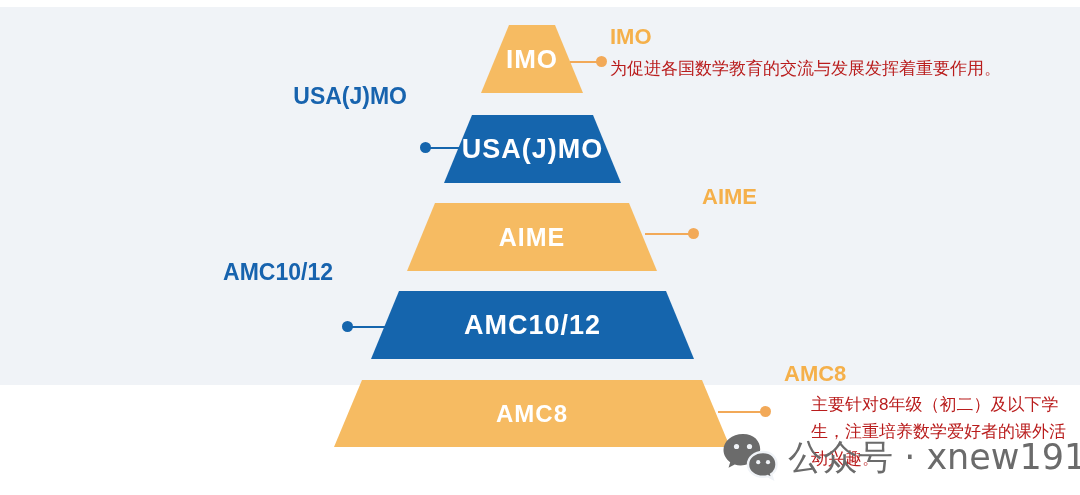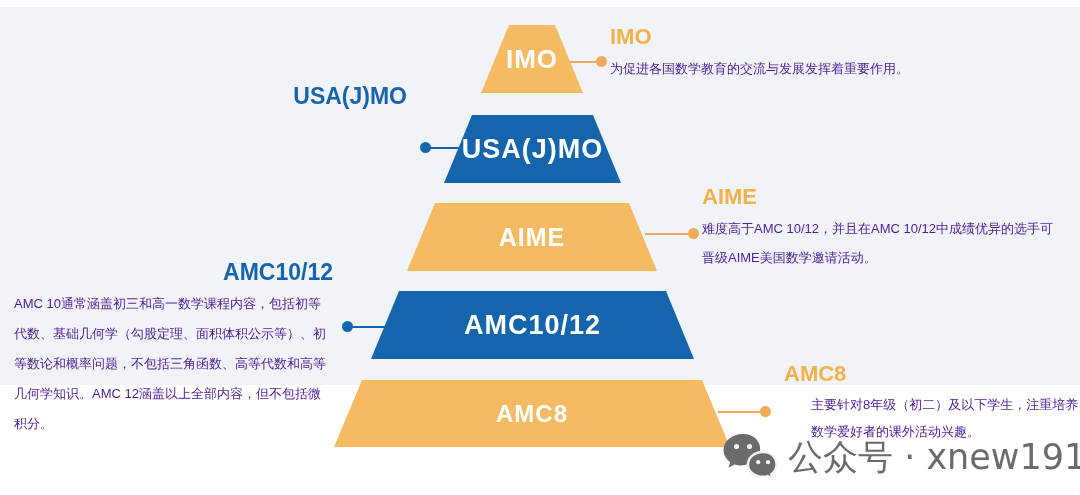--- a/index.html
+++ b/index.html
@@ -49,21 +49,21 @@
   #dot-amc1012 {left:342px;top:321px;}
   #line-amc1012{left:351px;top:326px;width:38px;}
   #line-amc8{left:718px;top:411px;width:44px;}
   #dot-amc8 {left:760px;top:406px;}
 
   
   .ann{position:absolute;}
   .ann-title{font-weight:bold;font-size:22px;line-height:26px;}
   .ann-title.orange{color:#f5b04a;}
   .ann-title.blue{color:#1763ae;font-size:23px;}
-  .ann-body{color:#4c1d95;font-size:13px;line-height:30px;margin-top:4px;}
+  .ann-body{color:#b91c1c;font-size:17px;line-height:30px;margin-top:4px;}
   .ann.left{text-align:left;}
   .ann.left .ann-title{text-align:right;}
 
   #ann-imo    {left:610px;top:24px; width:440px;}
   #ann-usajmo {left:125px;top:83px; width:282px;}
   #ann-usajmo .ann-body{line-height:31px;}
   #ann-aime   {left:702px;top:184px;width:362px;}
   #ann-amc1012{left:14px; top:259px;width:319px;}
   #ann-aime .ann-body{line-height:29px;}
   #ann-amc8   {left:784px;top:361px;width:296px;}
@@ -122,26 +122,24 @@
     <div class="ann-title orange">IMO</div>
     <div class="ann-body">为促进各国数学教育的交流与发展发挥着重要作用。</div>
   </div>
 
   <div class="ann left" id="ann-usajmo">
     <div class="ann-title blue">USA(J)MO</div>
   </div>
 
   <div class="ann right" id="ann-aime">
     <div class="ann-title orange">AIME</div>
-    <div class="ann-body">难度高于AMC 10/12，并且在AMC 10/12中成绩优异的选手可晋级AIME美国数学邀请活动。</div>
   </div>
 
   <div class="ann left" id="ann-amc1012">
     <div class="ann-title blue">AMC10/12</div>
-    <div class="ann-body">AMC 10通常涵盖初三和高一数学课程内容，包括初等代数、基础几何学（勾股定理、面积体积公示等）、初等数论和概率问题，不包括三角函数、高等代数和高等几何学知识。AMC 12涵盖以上全部内容，但不包括微积分。</div>
   </div>
 
   <div class="ann right" id="ann-amc8">
     <div class="ann-title orange">AMC8</div>
     <div class="ann-body">主要针对8年级（初二）及以下学生，注重培养数学爱好者的课外活动兴趣。</div>
   </div>
 
   <div class="watermark">
     <svg class="wechat-icon" viewBox="0 0 56 50" xmlns="http://www.w3.org/2000/svg">
       <g fill="#6b6b6b">

